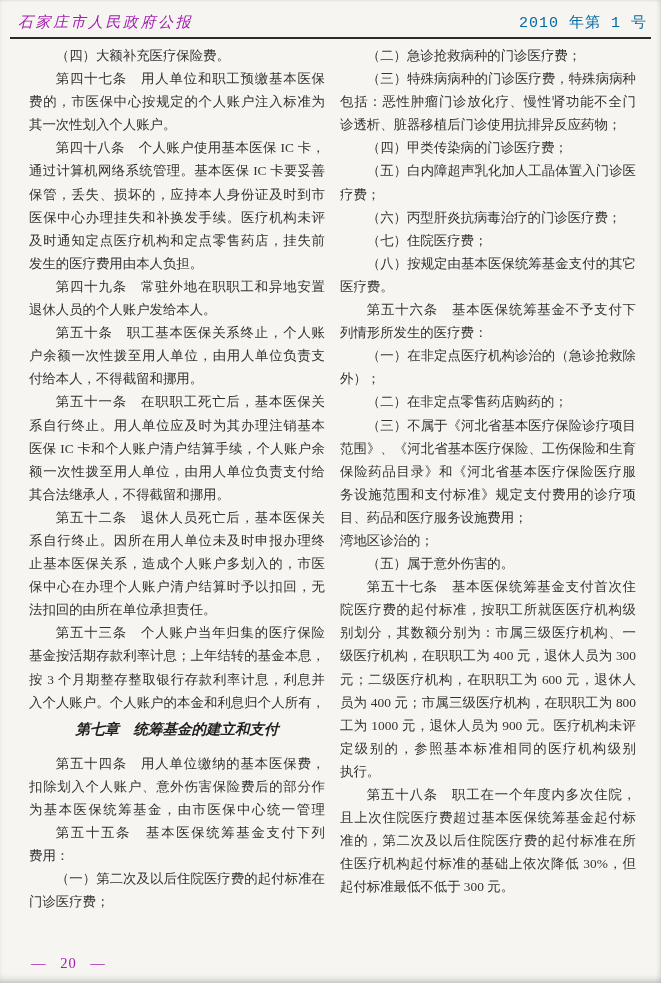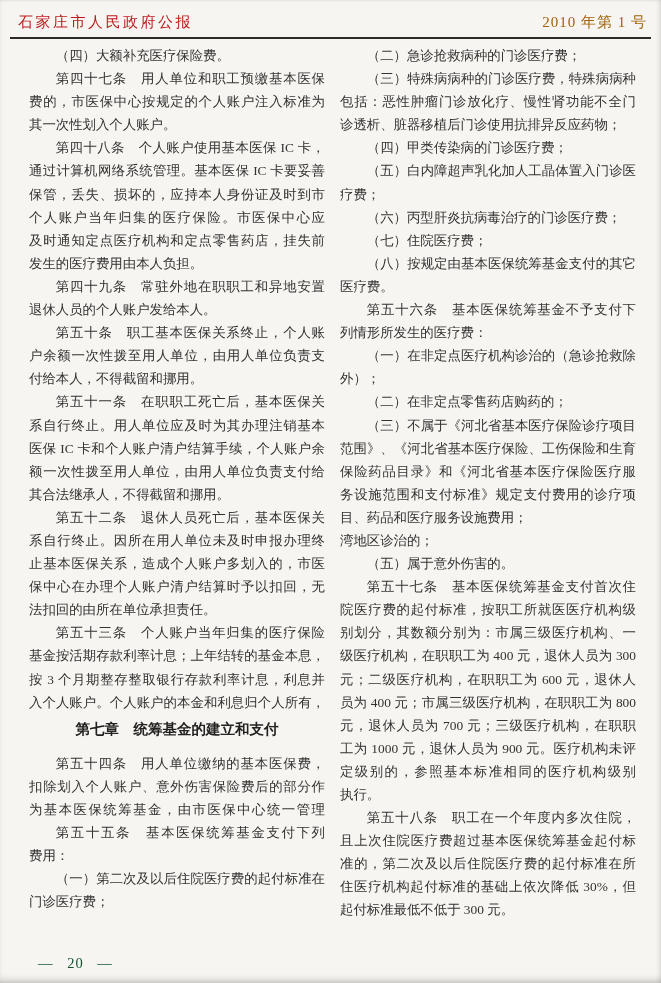--- a/index.html
+++ b/index.html
@@ -19,29 +19,30 @@
       inset 0 2px 3px -2px rgba(0,0,0,0.10);
   }
   .masthead {
     display: flex;
     justify-content: space-between;
     align-items: baseline;
     padding: 13px 14px 0 18px;
   }
   .pub-title {
     font-family: "Liberation Serif", serif;
+    font-style: italic;
     font-size: 15px;
     letter-spacing: 2.5px;
-    color: #b91c1c;
+    color: #a21caf;
   }
   .issue-no {
-    font-family: Liberation Serif, serif;
+    font-family: Liberation Mono, monospace;
     font-size: 15px;
     letter-spacing: 1px;
-    color: #a16207;
+    color: #0369a1;
   }
   .rule {
     height: 2px;
     background: #2b2a28;
     margin: 5px 10px 0 10px;
   }
   .columns {
     display: flex;
     gap: 15px;
     padding: 5px 25px 0 29px;
@@ -60,27 +61,28 @@
   .line.first { text-indent: 2em; }
   .line.end { text-align-last: left; }
   .chapter {
     font-family: "Liberation Sans", sans-serif;
     font-weight: 700;
     font-size: 14.5px;
     line-height: 23px;
     text-align: center;
     color: #232220;
     margin: 4px 0 11px 0;
+    font-style: italic;
   }
   .page-number {
     position: absolute;
-    left: 38px;
+    left: 31px;
     bottom: 11px;
     font-size: 14.5px;
-    color: #14532d;
+    color: #a21caf;
     letter-spacing: 1px;
     word-spacing: 9px;
   }
 </style>
 </head>
 <body>
 
 <div class="page">
 
   <div class="masthead">
@@ -92,21 +94,21 @@
 
   <div class="columns">
     <section class="col">
         <div class="line first end">（四）大额补充医疗保险费。</div>
         <div class="line first">第四十七条　用人单位和职工预缴基本医保</div>
         <div class="line">费的，市医保中心按规定的个人账户注入标准为</div>
         <div class="line end">其一次性划入个人账户。</div>
         <div class="line first">第四十八条　个人账户使用基本医保 IC 卡，</div>
         <div class="line">通过计算机网络系统管理。基本医保 IC 卡要妥善</div>
         <div class="line">保管，丢失、损坏的，应持本人身份证及时到市</div>
-        <div class="line">个人账户当年归集的医疗保险。市医保中心应</div>
+        <div class="line">医保中心办理挂失和补换发手续。医疗机构未评</div>
         <div class="line">及时通知定点医疗机构和定点零售药店，挂失前</div>
         <div class="line end">发生的医疗费用由本人负担。</div>
         <div class="line first">第四十九条　常驻外地在职职工和异地安置</div>
         <div class="line end">退休人员的个人账户发给本人。</div>
         <div class="line first">第五十条　职工基本医保关系终止，个人账</div>
         <div class="line">户余额一次性拨至用人单位，由用人单位负责支</div>
         <div class="line end">付给本人，不得截留和挪用。</div>
         <div class="line first">第五十一条　在职职工死亡后，基本医保关</div>
         <div class="line">系自行终止。用人单位应及时为其办理注销基本</div>
         <div class="line">医保 IC 卡和个人账户清户结算手续，个人账户余</div>
@@ -153,21 +155,20 @@
         <div class="line">务设施范围和支付标准》规定支付费用的诊疗项</div>
         <div class="line end">目、药品和医疗服务设施费用；</div>
         <div class="line end">湾地区诊治的；</div>
         <div class="line first end">（五）属于意外伤害的。</div>
         <div class="line first">第五十七条　基本医保统筹基金支付首次住</div>
         <div class="line">院医疗费的起付标准，按职工所就医医疗机构级</div>
         <div class="line">别划分，其数额分别为：市属三级医疗机构、一</div>
         <div class="line">级医疗机构，在职职工为 400 元，退休人员为 300</div>
         <div class="line">元；二级医疗机构，在职职工为 600 元，退休人</div>
         <div class="line">员为 400 元；市属三级医疗机构，在职职工为 800</div>
-        <div class="line">元，退休人员为 700 元；三级医疗机构，在职职</div>
         <div class="line">工为 1000 元，退休人员为 900 元。医疗机构未评</div>
         <div class="line">定级别的，参照基本标准相同的医疗机构级别</div>
         <div class="line end">执行。</div>
         <div class="line first">第五十八条　职工在一个年度内多次住院，</div>
         <div class="line">且上次住院医疗费超过基本医保统筹基金起付标</div>
         <div class="line">准的，第二次及以后住院医疗费的起付标准在所</div>
         <div class="line">住医疗机构起付标准的基础上依次降低 30%，但</div>
         <div class="line end">起付标准最低不低于 300 元。</div>
       </section>
   </div>

